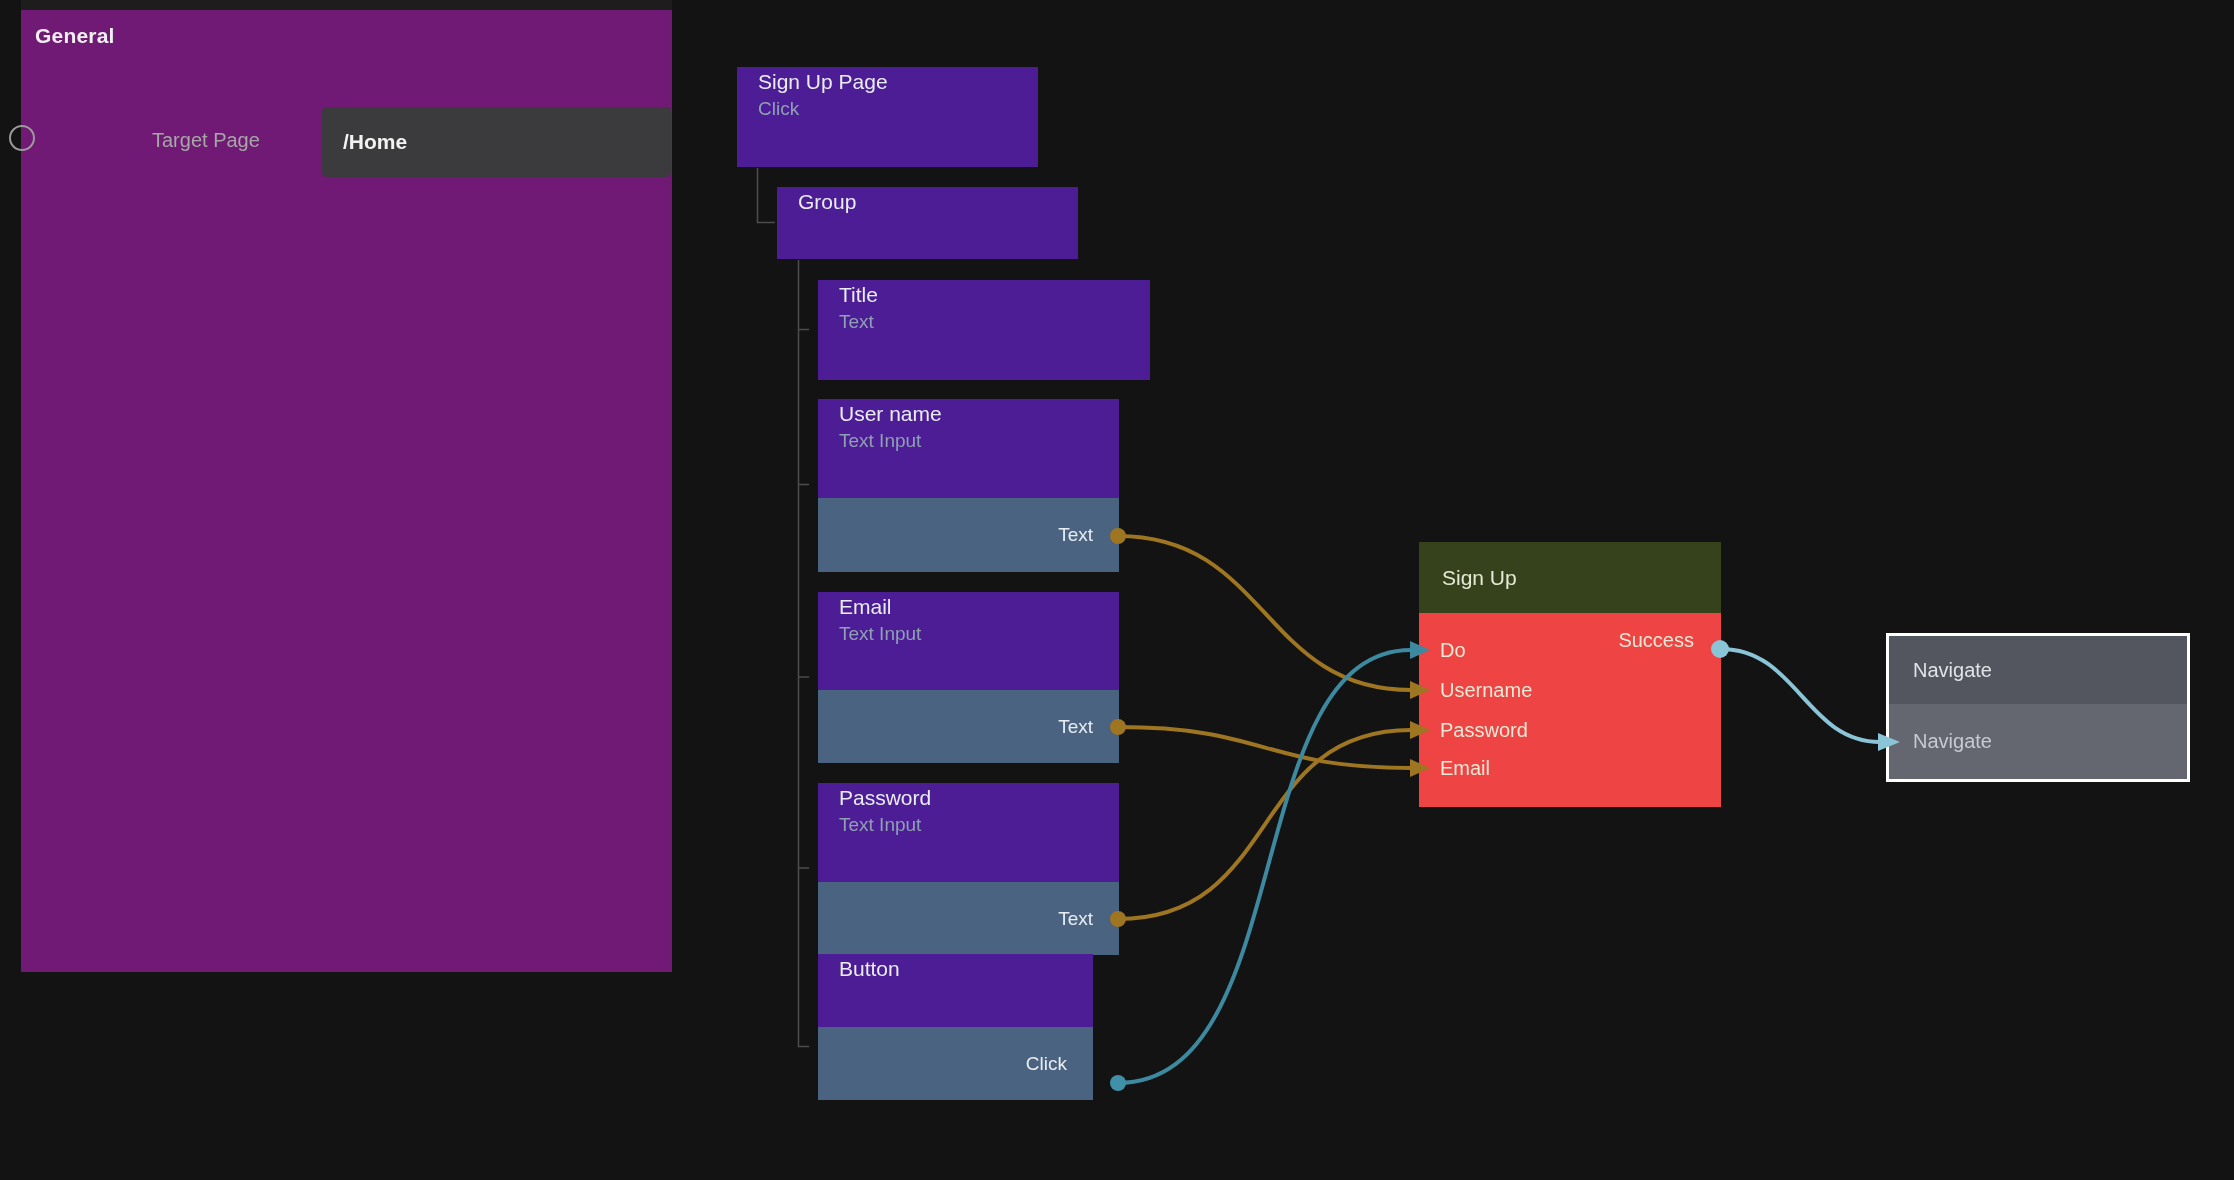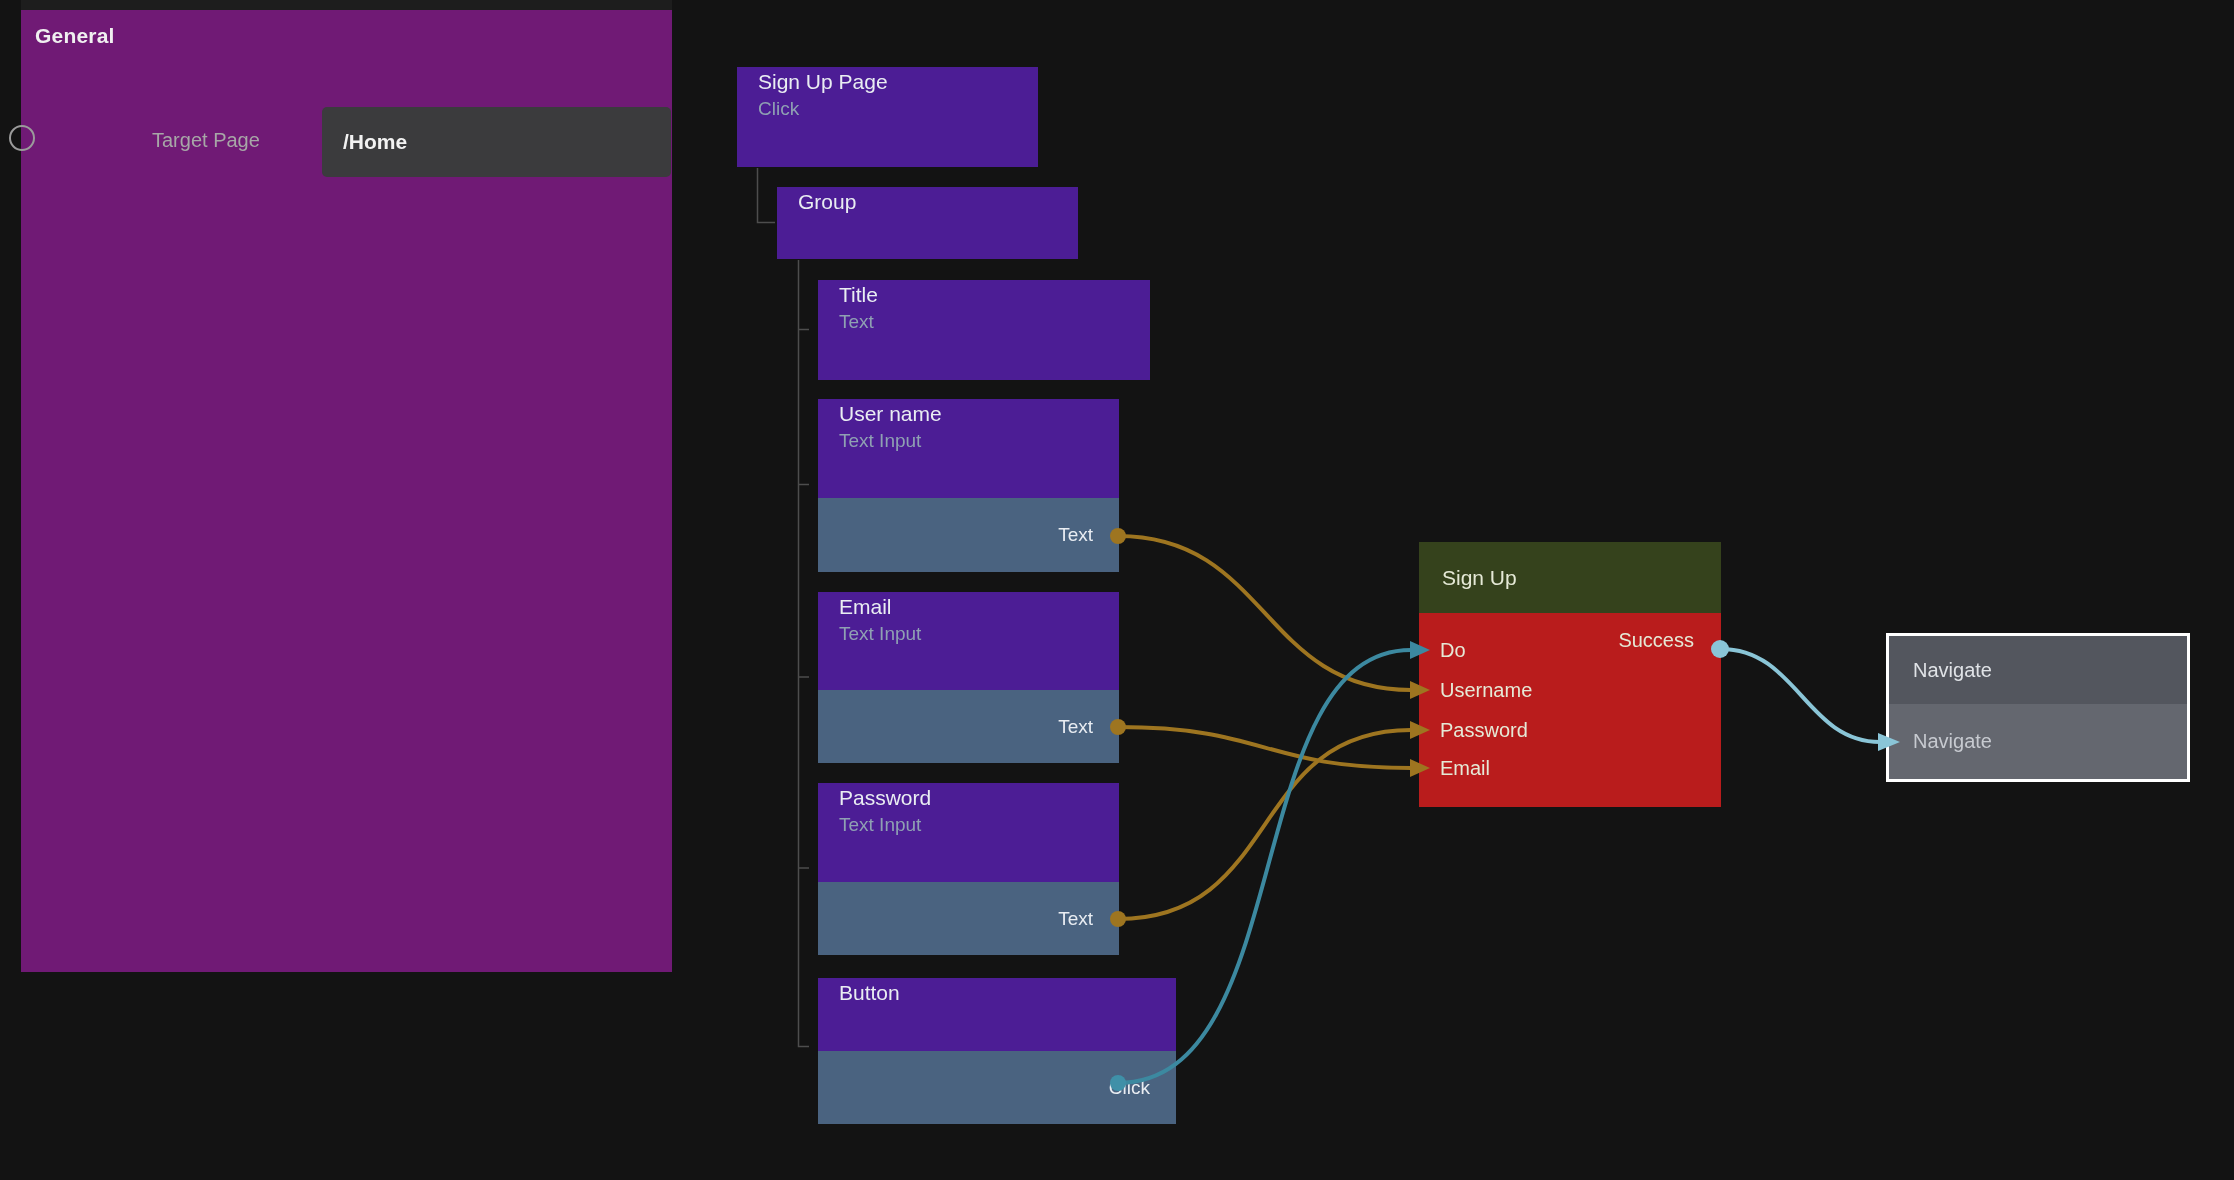--- a/index.html
+++ b/index.html
@@ -27,21 +27,21 @@
   .node{position:absolute;box-sizing:border-box;}
   .blue-head{background:#4c1d95;display:flex;flex-direction:column;padding-left:21px;box-sizing:border-box;}
   .node-title{font-size:21px;line-height:29px;color:#e9edf2;}
   .node-sub{font-size:19px;line-height:26px;color:#8fa0b3;}
   .port-row{position:relative;background:#4a6380;box-sizing:border-box;}
   .port-out-label{position:absolute;right:26px;top:50%;transform:translateY(-50%);font-size:19px;color:#e9edf2;}
 
   
   .olive-head{background:#35421c;display:flex;align-items:center;padding-left:23px;box-sizing:border-box;}
   .olive-head .node-title{color:#e5e9d6;}
-  .olive-body{position:relative;background:#b91c1c;}
+  .olive-body{position:relative;background:#ef4444;}
   .port-in-label{position:absolute;left:21px;height:24px;line-height:24px;font-size:20px;color:#e5e9d6;}
   .port-success-label{position:absolute;right:27px;height:24px;line-height:24px;font-size:20px;color:#e5e9d6;}
 
   
   .nav-node{position:absolute;left:1886px;top:633px;width:304px;height:149px;border:3px solid #ffffff;box-sizing:border-box;}
   .nav-head{height:68px;background:#53565e;display:flex;align-items:center;padding-left:24px;box-sizing:border-box;font-size:20px;color:#e0e3e7;}
   .nav-body{position:relative;height:75px;background:#64676f;display:flex;align-items:center;padding-left:24px;box-sizing:border-box;font-size:20px;color:#c7cad0;}
 </style>
 </head>
 <body>
@@ -95,21 +95,21 @@
   <div class="node" style="left:818px;top:783px;width:301px;height:172px;">
     <div class="blue-head" style="height:99px;">
       <div class="node-title">Password</div>
       <div class="node-sub">Text Input</div>
     </div>
     <div class="port-row" style="height:73px;">
       <span class="port-out-label">Text</span>
     </div>
   </div>
 
-  <div class="node" style="left:818px;top:978px;width:358px;height:146px;">
+  <div class="node" style="left:818px;top:954px;width:275px;height:146px;">
     <div class="blue-head" style="height:73px;">
       <div class="node-title">Button</div>
     </div>
     <div class="port-row" style="height:73px;">
       <span class="port-out-label">Click</span>
     </div>
   </div>
 
   <div class="node" style="left:1419px;top:542px;width:302px;height:265px;border-radius:6px;">
     <div class="olive-head" style="height:71px;">

